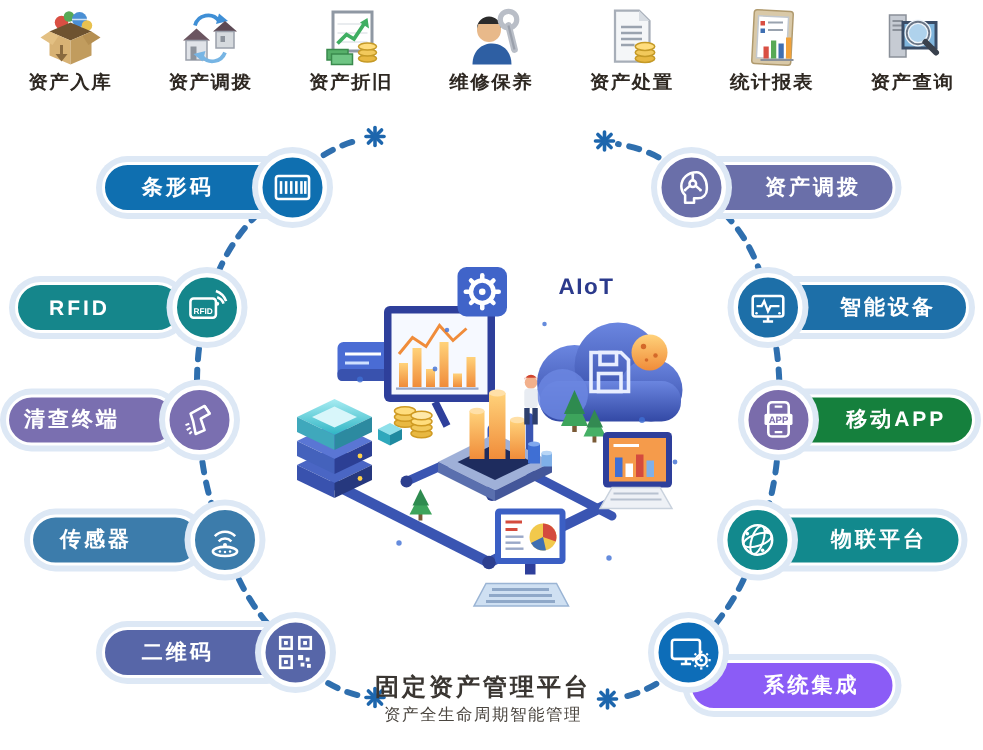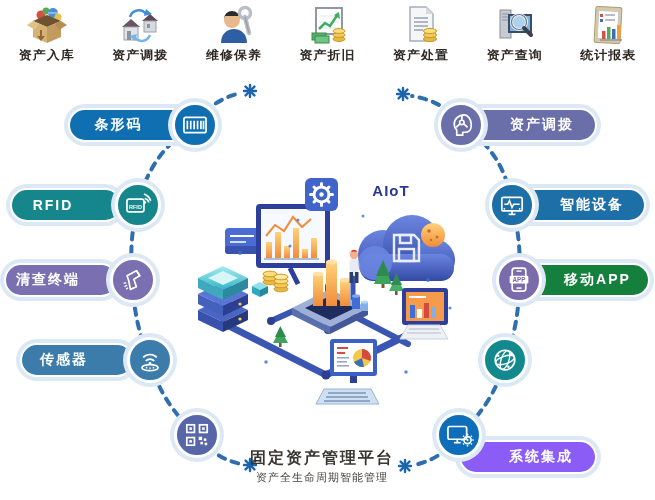--- a/index.html
+++ b/index.html
@@ -23,21 +23,21 @@
   .pill-body.pr{padding-left:26px;}
   .pill-circle{position:absolute;width:46px;height:46px;border-radius:50%;border:3px solid #ffffff;
     box-shadow:0 0 0 4px #dde8f5;box-sizing:border-box;display:flex;align-items:center;justify-content:center;z-index:3;cursor:pointer;}
   .pill-circle svg{width:34px;height:34px;}
 
   
   #center-art{position:absolute;left:178px;top:158px;width:300px;height:267px;}
 
   
   .footer{position:absolute;left:222px;top:450px;width:200px;text-align:center;}
-  .footer .ftitle{font-size:16px;font-weight:bold;color:#3a3632;letter-spacing:2px;line-height:18px;font-family:Liberation Mono, monospace;}
+  .footer .ftitle{font-size:16px;font-weight:bold;color:#3a3632;letter-spacing:2px;line-height:18px;}
   .footer .fsub{margin-top:3px;font-size:11px;color:#4a453f;letter-spacing:1px;line-height:12px;}
 </style>
 </head>
 <body>
 
 <div id="stage">
 
   <div class="top-row">
 
     <div class="module">
@@ -68,84 +68,84 @@
         <rect x="6" y="24" width="14" height="13" fill="#e0e3e8" stroke="#9aa0ab"></rect>
         <rect x="9" y="28" width="4" height="9" fill="#8d939c"></rect>
         <path d="M32,32 a9,9 0 0 1 -15,3" fill="none" stroke="#77b5e4" stroke-width="2.5"></path>
         <polygon points="17,38 11,33 19,31" fill="#77b5e4"></polygon>
       </svg>
       <div class="mlabel">资产调拨</div>
     </div>
 
     <div class="module">
       <svg viewBox="0 0 44 44">
-        <path d="M9,40 c0,-9 6,-14 13,-14 7,0 13,5 13,14 z" fill="#2e5fa3"></path>
-        <circle cx="20" cy="17" r="8" fill="#e8b98a"></circle>
-        <path d="M12,16 a8,8 0 0 1 16,0 l-1,-3 -14,0 z" fill="#2b2b2b"></path>
-        <circle cx="33" cy="10" r="5.5" fill="none" stroke="#b9bec7" stroke-width="3.5"></circle>
-        <line x1="33" y1="14" x2="37" y2="30" stroke="#b9bec7" stroke-width="4.5" stroke-linecap="round"></line>
-        <line x1="33" y1="14" x2="37" y2="30" stroke="#9aa0ab" stroke-width="1.5"></line>
-      </svg>
-      <div class="mlabel">维修保养</div>
-    </div>
-
-    <div class="module">
-      <svg viewBox="0 0 44 44">
         <rect x="10" y="5" width="26" height="26" fill="#ffffff" stroke="#8f98a3" stroke-width="2"></rect>
         <path d="M13,13 h20 M13,19 h20 M13,25 h20" stroke="#e2e6ea" stroke-width="1"></path>
         <polyline points="13,26 19,20 24,23 32,11" fill="none" stroke="#3fae62" stroke-width="2.5"></polyline>
         <polygon points="33,9 34,16 28,12" fill="#3fae62"></polygon>
         <rect x="6" y="30" width="14" height="7" fill="#57b06a" stroke="#3a8a4d"></rect>
         <rect x="9" y="33" width="14" height="7" fill="#6fc584" stroke="#3a8a4d"></rect>
         <ellipse cx="33" cy="36" rx="6" ry="2.4" fill="#e8b842" stroke="#c59a27"></ellipse>
         <ellipse cx="33" cy="32" rx="6" ry="2.4" fill="#f2c95c" stroke="#c59a27"></ellipse>
         <ellipse cx="33" cy="28" rx="6" ry="2.4" fill="#ffdd7d" stroke="#c59a27"></ellipse>
       </svg>
       <div class="mlabel">资产折旧</div>
     </div>
 
     <div class="module">
       <svg viewBox="0 0 44 44">
+        <path d="M9,40 c0,-9 6,-14 13,-14 7,0 13,5 13,14 z" fill="#2e5fa3"></path>
+        <circle cx="20" cy="17" r="8" fill="#e8b98a"></circle>
+        <path d="M12,16 a8,8 0 0 1 16,0 l-1,-3 -14,0 z" fill="#2b2b2b"></path>
+        <circle cx="33" cy="10" r="5.5" fill="none" stroke="#b9bec7" stroke-width="3.5"></circle>
+        <line x1="33" y1="14" x2="37" y2="30" stroke="#b9bec7" stroke-width="4.5" stroke-linecap="round"></line>
+        <line x1="33" y1="14" x2="37" y2="30" stroke="#9aa0ab" stroke-width="1.5"></line>
+      </svg>
+      <div class="mlabel">维修保养</div>
+    </div>
+
+    <div class="module">
+      <svg viewBox="0 0 44 44">
         <path d="M11,4 h16 l7,7 v27 H11 z" fill="#f4f6f8" stroke="#a7aeb8" stroke-width="1.5"></path>
         <polygon points="27,4 34,11 27,11" fill="#d7dce2"></polygon>
         <path d="M15,15 h14 M15,19 h14 M15,23 h14 M15,27 h9" stroke="#9aa3af" stroke-width="1.6"></path>
         <ellipse cx="31" cy="36" rx="6.5" ry="2.6" fill="#e8b842" stroke="#c59a27"></ellipse>
         <ellipse cx="31" cy="32" rx="6.5" ry="2.6" fill="#f2c95c" stroke="#c59a27"></ellipse>
         <ellipse cx="31" cy="28" rx="6.5" ry="2.6" fill="#ffdd7d" stroke="#c59a27"></ellipse>
       </svg>
       <div class="mlabel">资产处置</div>
-    </div>
-
-    <div class="module">
-      <svg viewBox="0 0 44 44">
-        <rect x="7" y="7" width="11" height="28" fill="#c6cbd3" stroke="#8a9099"></rect>
-        <path d="M9,11 h7 M9,14 h7 M9,17 h7" stroke="#8a9099" stroke-width="1.2"></path>
-        <rect x="16" y="12" width="22" height="17" fill="#7fb5dd" stroke="#3a4c66" stroke-width="2"></rect>
-        <circle cx="26" cy="19" r="7.5" fill="#cfe6f6" fill-opacity=".6" stroke="#eef4fa" stroke-width="3"></circle>
-        <circle cx="26" cy="19" r="7.5" fill="none" stroke="#6b7686" stroke-width="1.2"></circle>
-        <line x1="31" y1="25" x2="38" y2="32" stroke="#39414d" stroke-width="4" stroke-linecap="round"></line>
-      </svg>
-      <div class="mlabel">资产查询</div>
     </div>
 
     <div class="module">
       <svg viewBox="0 0 44 44">
         <rect x="9" y="4" width="26" height="36" rx="2" fill="#d9c9a8" stroke="#b09a6e" transform="rotate(3 22 22)"></rect>
         <rect x="12" y="8" width="20" height="28" fill="#ffffff" stroke="#c2c8cf" transform="rotate(3 22 22)"></rect>
         <rect x="14" y="11" width="3" height="3" fill="#d94f43"></rect>
           <line x1="19" y1="12" x2="29" y2="12" stroke="#9aa3af" stroke-width="1.4"></line>
         <rect x="14" y="16" width="3" height="3" fill="#3f6fb2"></rect>
           <line x1="19" y1="17" x2="29" y2="17" stroke="#9aa3af" stroke-width="1.4"></line>
         <rect x="16" y="28" width="3.5" height="8" fill="#d94f43"></rect>
         <rect x="21" y="24" width="3.5" height="12" fill="#57a956"></rect>
         <rect x="26" y="26" width="3.5" height="10" fill="#3f6fb2"></rect>
         <rect x="31" y="22" width="3.5" height="14" fill="#f0a13a"></rect>
         <line x1="14" y1="37" x2="36" y2="37" stroke="#8a9099" stroke-width="1.4"></line>
       </svg>
       <div class="mlabel">统计报表</div>
+    </div>
+
+    <div class="module">
+      <svg viewBox="0 0 44 44">
+        <rect x="7" y="7" width="11" height="28" fill="#c6cbd3" stroke="#8a9099"></rect>
+        <path d="M9,11 h7 M9,14 h7 M9,17 h7" stroke="#8a9099" stroke-width="1.2"></path>
+        <rect x="16" y="12" width="22" height="17" fill="#7fb5dd" stroke="#3a4c66" stroke-width="2"></rect>
+        <circle cx="26" cy="19" r="7.5" fill="#cfe6f6" fill-opacity=".6" stroke="#eef4fa" stroke-width="3"></circle>
+        <circle cx="26" cy="19" r="7.5" fill="none" stroke="#6b7686" stroke-width="1.2"></circle>
+        <line x1="31" y1="25" x2="38" y2="32" stroke="#39414d" stroke-width="4" stroke-linecap="round"></line>
+      </svg>
+      <div class="mlabel">资产查询</div>
     </div>
 
   </div>
 
   <svg id="arcs" width="655" height="500">
     <defs>
       <g id="sb" stroke="#1d66ad" stroke-width="2.4" stroke-linecap="round">
         <line x1="-6" y1="0" x2="6" y2="0"></line>
           <line x1="0" y1="-6" x2="0" y2="6"></line>
         <line x1="-4.4" y1="-4.4" x2="4.4" y2="4.4"></line>
@@ -228,20 +228,23 @@
       <circle cx="20" cy="24" r="1.6" fill="#fff" stroke="none"></circle>
       <ellipse cx="20" cy="29" rx="9.5" ry="3.6"></ellipse>
       <g fill="#fff" stroke="none">
           <circle cx="16" cy="29" r="1"></circle>
           <circle cx="20" cy="29.4" r="1"></circle>
           <circle cx="24" cy="29" r="1"></circle>
         </g>
     </svg>
   </div>
 
+  <div class="pill-body pl" style="left:68px;top:418px;width:127px;background:#5766a8;">
+    <span>二维码</span>
+  </div>
   <div class="pill-circle" style="left:174px;top:412px;background:#5766a8;">
     <svg viewBox="0 0 40 40" fill="#fff">
       <g fill="none" stroke="#fff" stroke-width="2">
           <rect x="8" y="8" width="9" height="9"></rect>
           <rect x="23" y="8" width="9" height="9"></rect>
           <rect x="8" y="23" width="9" height="9"></rect>
         </g>
       <rect x="11" y="11" width="3" height="3"></rect>
         <rect x="26" y="11" width="3" height="3"></rect>
         <rect x="11" y="26" width="3" height="3"></rect>
@@ -292,20 +295,23 @@
   <div class="pill-circle" style="left:496px;top:257px;background:#7a6cab;">
     <svg viewBox="0 0 40 40">
       <rect x="12" y="6" width="16" height="27" rx="3" fill="none" stroke="#fff" stroke-width="2"></rect>
       <line x1="17" y1="9.5" x2="23" y2="9.5" stroke="#fff" stroke-width="1.6"></line>
       <rect x="9" y="15" width="22" height="9" rx="1.5" fill="#fff"></rect>
       <text x="20" y="22" text-anchor="middle" font-size="7.5" font-weight="bold" fill="#7a6cab" font-family="Liberation Sans,sans-serif">APP</text>
       <line x1="17" y1="29.5" x2="23" y2="29.5" stroke="#fff" stroke-width="1.8"></line>
     </svg>
   </div>
 
+  <div class="pill-body pr" style="left:505px;top:343px;width:136px;background:#12898d;">
+    <span>物联平台</span>
+  </div>
   <div class="pill-circle" style="left:482px;top:337px;background:#12898d;">
     <svg viewBox="0 0 40 40" fill="none" stroke="#fff" stroke-width="2">
       <circle cx="20" cy="20" r="11.5"></circle>
       <ellipse cx="20" cy="20" rx="11.5" ry="4.6" transform="rotate(-18 20 20)" stroke-width="1.6"></ellipse>
       <ellipse cx="20" cy="20" rx="4.6" ry="11.5" transform="rotate(18 20 20)" stroke-width="1.6"></ellipse>
       <g fill="#fff" stroke="none">
           <circle cx="12" cy="15" r="1.4"></circle>
           <circle cx="27" cy="13" r="1.4"></circle>
           <circle cx="24" cy="28" r="1.4"></circle>
         </g>

